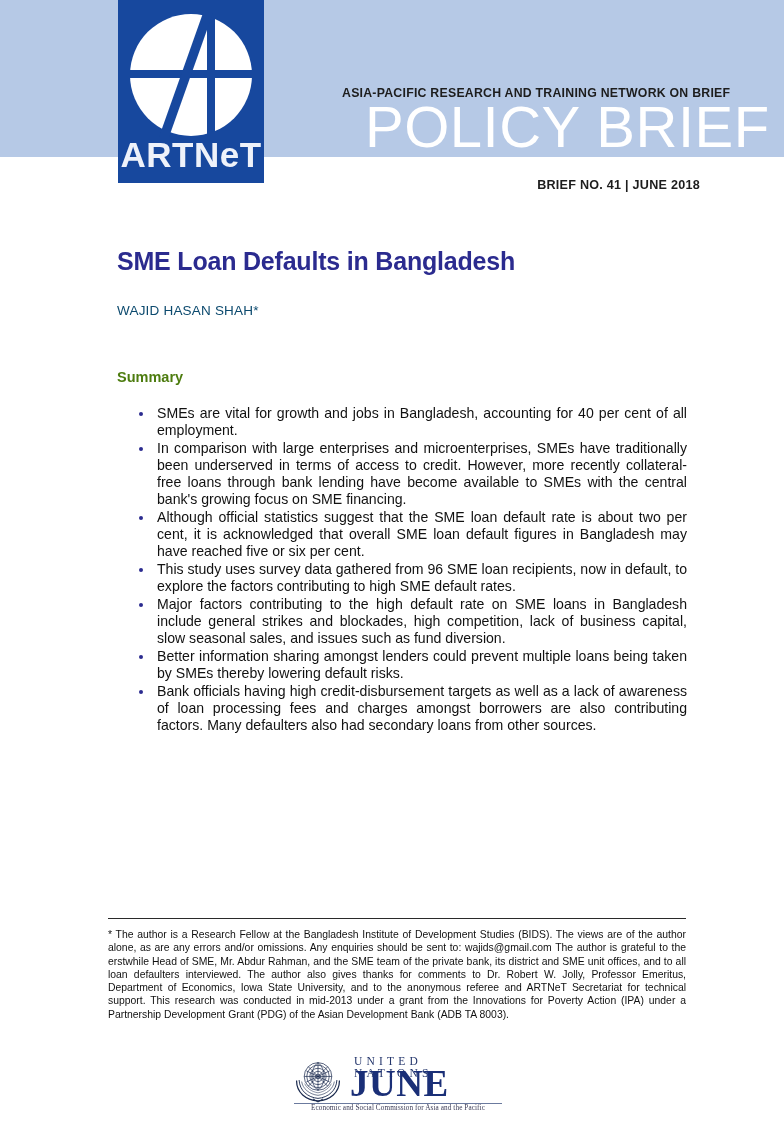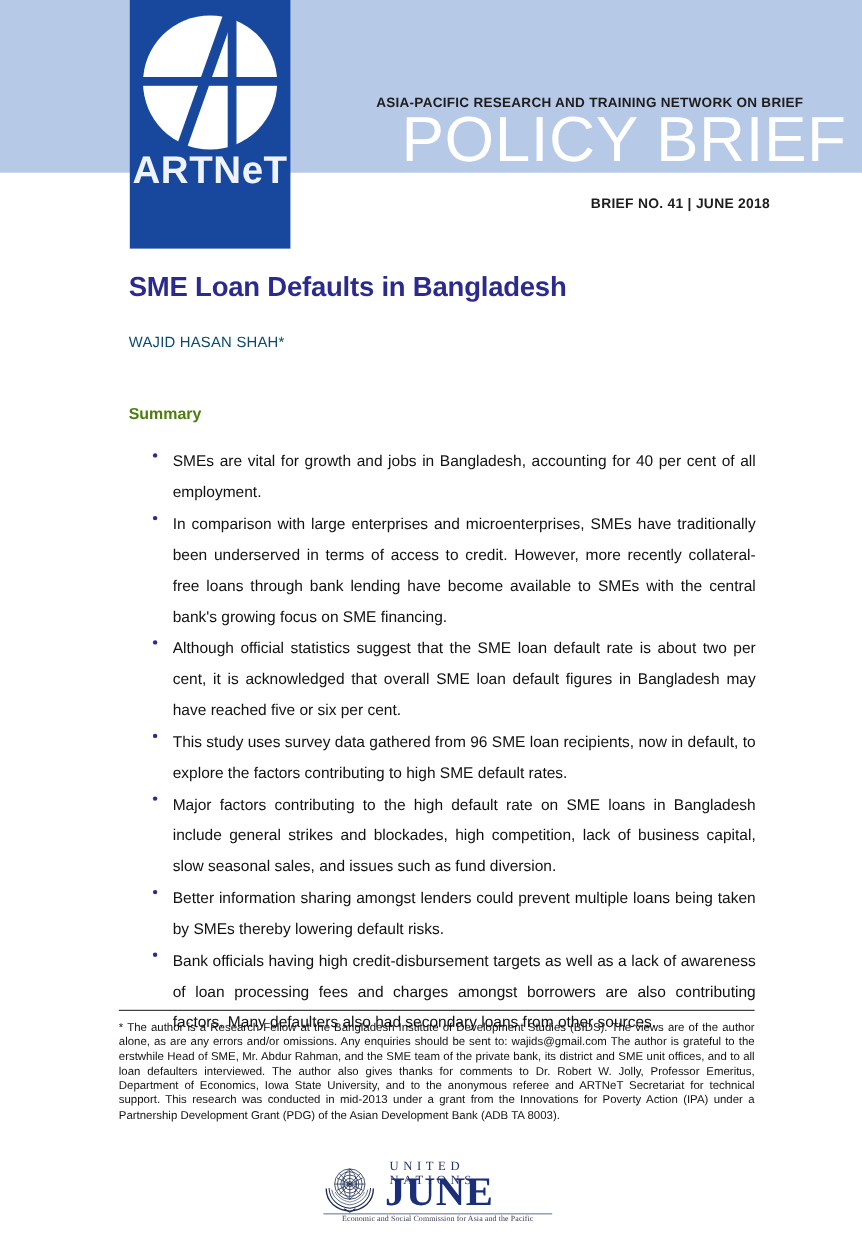--- a/index.html
+++ b/index.html
@@ -21,21 +21,21 @@
     position: absolute;
     left: 0; top: 0;
     width: 784px;
     height: 157px;
     background: #b6c9e6;
   }
   .logo-box {
     position: absolute;
     left: 118px; top: 0;
     width: 146px;
-    height: 226px;
+    height: 183px;
     background: #17489e;
     z-index: 5;
   }
   .logo-mark {
     position: absolute;
     left: 11px;
     top: 13px;
     width: 124px;
     height: 124px;
   }
@@ -130,21 +130,21 @@
     width: 570px;
     margin: 0;
     padding: 0;
     list-style: none;
   }
   .bullets li {
     position: relative;
     padding-left: 40px;
     margin: 0 0 1px 0;
     font-size: 14.1px;
-    line-height: 28px;
+    line-height: 17px;
     text-align: justify;
     color: #111;
   }
   .bullets li .dot {
     position: absolute;
     left: 22px;
     top: 7px;
     width: 4px;
     height: 4px;
     border-radius: 50%;

